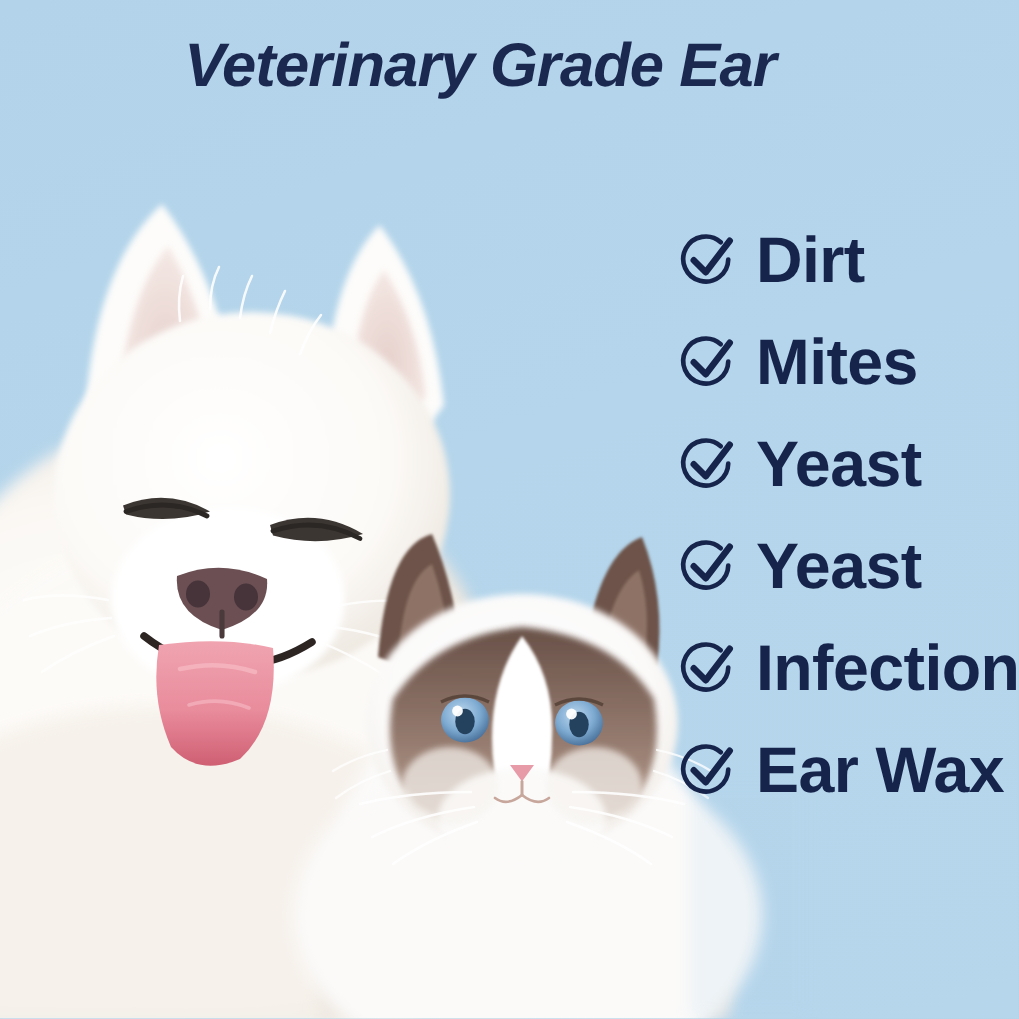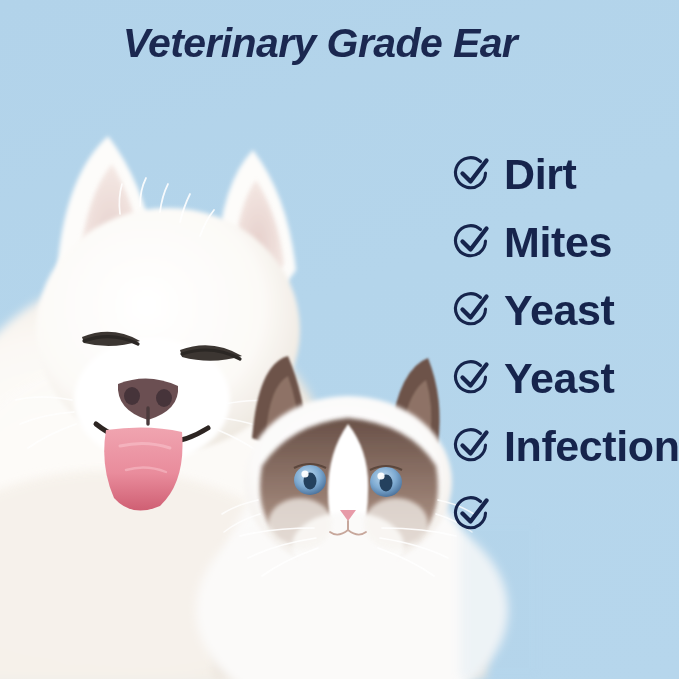--- a/index.html
+++ b/index.html
@@ -288,17 +288,18 @@
         <path d="M 12.5 21.5 L 20.5 29.5 L 36.5 8.5" stroke="#16244c" stroke-width="4.3" fill="none" stroke-linecap="round" stroke-linejoin="round"></path>
       </svg>
       <span class="check-label">Infection</span>
     </div>
 
     <div class="check-item">
       <svg class="check-icon" viewBox="0 0 44 44" xmlns="http://www.w3.org/2000/svg">
         <path d="M 30.5 9.5 A 15 15 0 1 0 35.5 21" stroke="#16244c" stroke-width="3.1" fill="none" stroke-linecap="round"></path>
         <path d="M 12.5 21.5 L 20.5 29.5 L 36.5 8.5" stroke="#16244c" stroke-width="4.3" fill="none" stroke-linecap="round" stroke-linejoin="round"></path>
       </svg>
+      <span class="check-label">Ear Wax</span>
     </div>
 
   </div>
 
 </div>
 
 </body></html>

